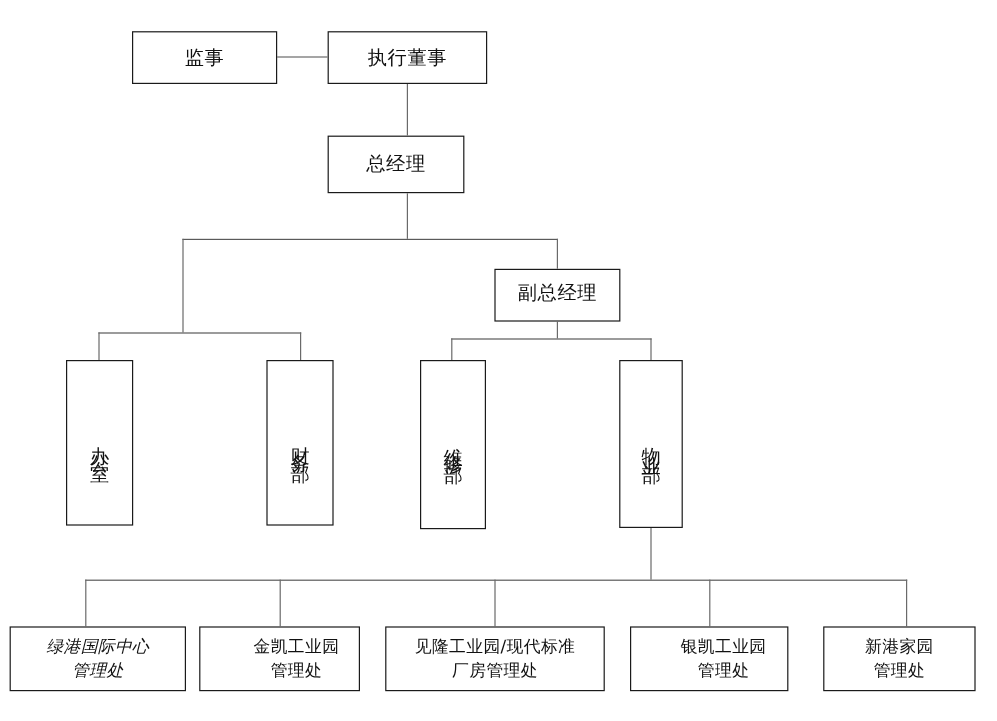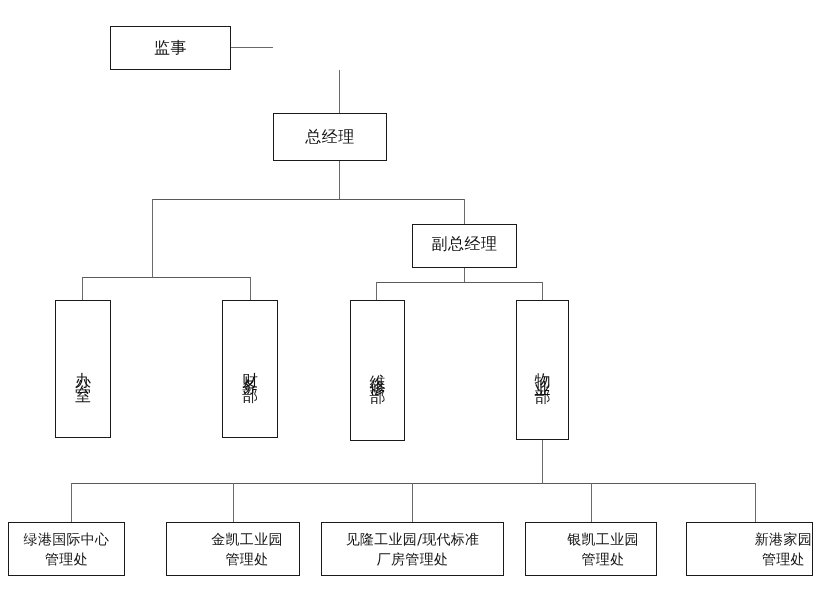--- a/index.html
+++ b/index.html
@@ -93,20 +93,23 @@
   <div class="conn v" style="left:71px; top:483px; height:39px;"></div>
   <div class="conn v" style="left:233px; top:483px; height:39px;"></div>
   <div class="conn v" style="left:412px; top:483px; height:39px;"></div>
   <div class="conn v" style="left:591px; top:483px; height:39px;"></div>
   <div class="conn v" style="left:755px; top:483px; height:39px;"></div>
 
   <div class="node" style="left:84px; top:26px; width:121px; height:44px;margin-left:26px;">
     <span class="label">监事</span>
   </div>
 
+  <div class="node" style="left:273px; top:26px; width:133px; height:44px;">
+    <span class="label">执行董事</span>
+  </div>
 
   <div class="node" style="left:273px; top:113px; width:114px; height:48px;">
     <span class="label">总经理</span>
   </div>
 
   <div class="node" style="left:412px; top:224px; width:105px; height:44px;font-family:Liberation Mono, monospace;">
     <span class="label">副总经理</span>
   </div>
 
   <div class="node vertical" style="left:55px; top:300px; width:56px; height:138px;">
@@ -118,38 +121,38 @@
   </div>
 
   <div class="node vertical" style="left:350px; top:300px; width:55px; height:141px;">
     <span class="label">维修部</span>
   </div>
 
   <div class="node vertical" style="left:516px; top:300px; width:53px; height:140px;">
     <span class="label">物业部</span>
   </div>
 
-  <div class="node leaf" style="left:8px; top:522px; width:117px; height:54px;">
+  <div class="node leaf" style="left:8px; top:522px; width:147px; height:54px;font-style:italic;">
     <span class="label">绿港国际中心
 管理处</span>
   </div>
 
   <div class="node leaf" style="left:166px; top:522px; width:134px; height:54px;padding-left:28px;">
     <span class="label">金凯工业园
 管理处</span>
   </div>
 
   <div class="node leaf" style="left:321px; top:522px; width:183px; height:54px;">
     <span class="label">见隆工业园/现代标准
 厂房管理处</span>
   </div>
 
   <div class="node leaf" style="left:525px; top:522px; width:132px; height:54px;padding-left:24px;">
     <span class="label">银凯工业园
 管理处</span>
   </div>
 
-  <div class="node leaf" style="left:686px; top:522px; width:127px; height:54px;justify-content:flex-end;">
+  <div class="node leaf" style="left:686px; top:522px; width:127px; height:54px;">
     <span class="label">新港家园
 管理处</span>
   </div>
 
 </div>
 
 </body></html>

